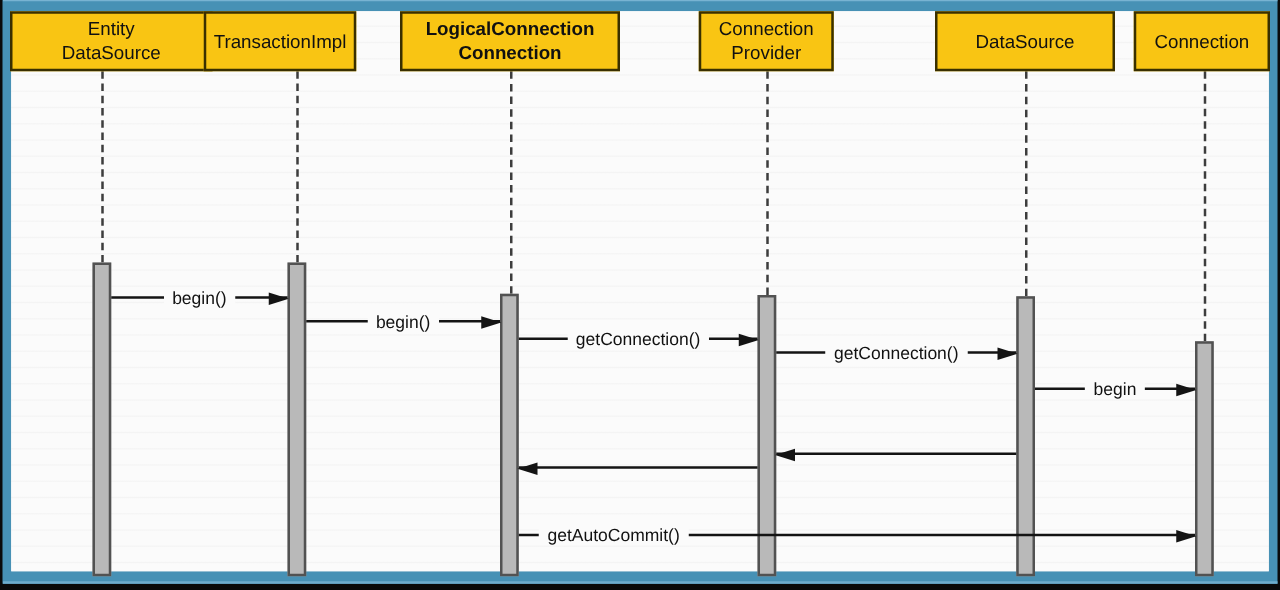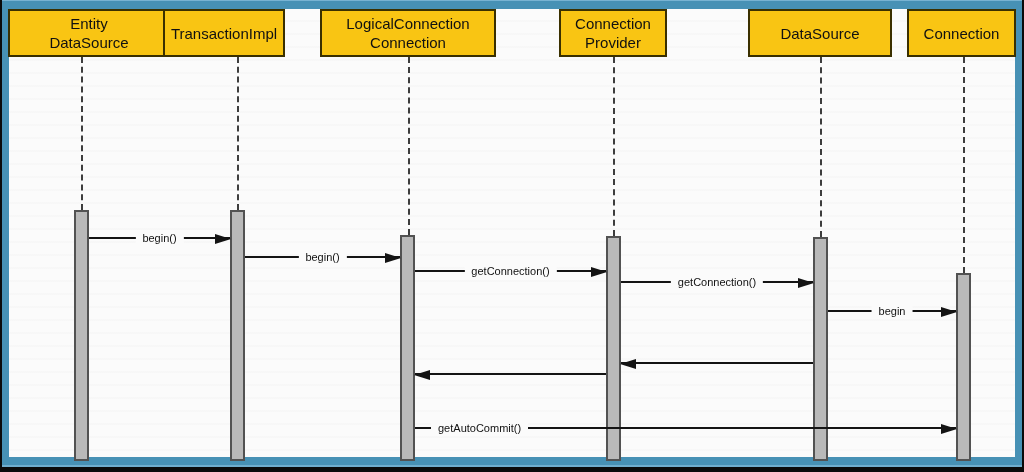--- a/index.html
+++ b/index.html
@@ -57,21 +57,21 @@
     border-left:16px solid #141414;
   }
   .msg .head-left {
     position:absolute; left:-1px; top:-5px; width:0; height:0;
     border-top:5px solid transparent; border-bottom:5px solid transparent;
     border-right:16px solid #141414;
   }
   .msg .msg-label {
     position:absolute; left:50%; top:-1px; transform:translate(-50%,-50%);
     background:#fbfbfb; padding:0 7px;
-    font-size:11px; color:#111; white-space:nowrap;
+    font-size:14px; color:#111; white-space:nowrap;
   }
   .msg.label-left .msg-label {
     left:16px; transform:translate(0,-50%);text-align:right;
   }
 </style>
 </head>
 <body>
 
 <div class="canvas">
 
@@ -133,21 +133,21 @@
     </div>
 
     <div class="actor" style="left:8px; width:162px;">
       <span>Entity</span>
       <span>DataSource</span>
     </div>
     <div class="actor" style="left:163px; width:122px;">
       <span>TransactionImpl</span>
       <span></span>
     </div>
-    <div class="actor" style="left:320px; width:176px;">
+    <div class="actor" style="left:320px; width:176px;font-weight:bold;">
       <span>LogicalConnection</span>
       <span>Connection</span>
     </div>
     <div class="actor" style="left:559px; width:108px;">
       <span>Connection</span>
       <span>Provider</span>
     </div>
     <div class="actor" style="left:748px; width:144px;">
       <span>DataSource</span>
       <span></span>

